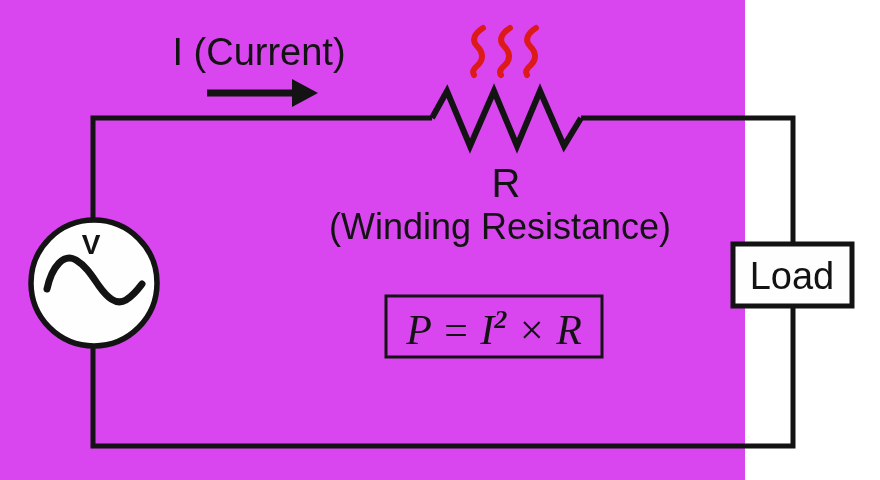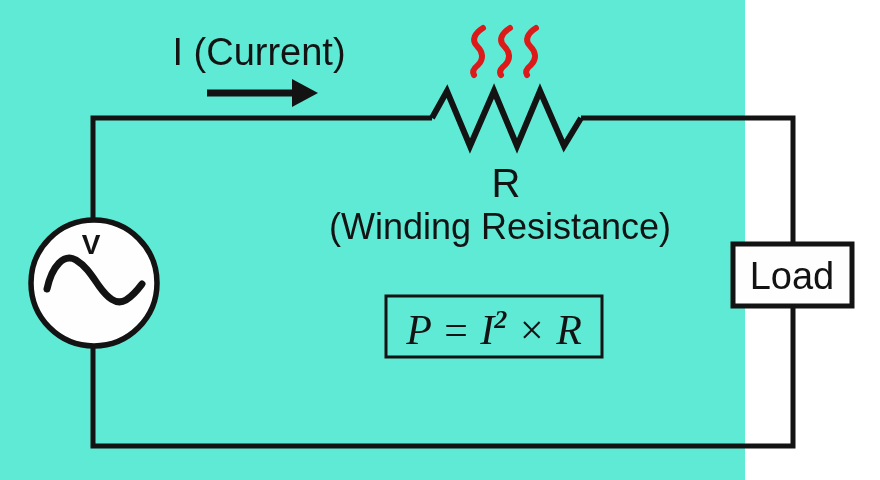--- a/index.html
+++ b/index.html
@@ -2,21 +2,21 @@
 <html><head>
 <meta charset="utf-8">
 <style>
   html, body { margin: 0; padding: 0; }
   body {
     width: 880px; height: 480px;
     background: #ffffff;
     font-family: "Liberation Sans", "DejaVu Sans", sans-serif;
     overflow: hidden;
   }
-  .stage { position: relative; width: 745px; height: 480px; background: #5eead4; }
+  .stage { position: relative; width: 745px; height: 480px; background: #d946ef; }
   svg { display: block; }
 
   .wire { fill: none; stroke: #131313; stroke-width: 5; }
   .resistor { fill: none; stroke: #131313; stroke-width: 6; stroke-linejoin: miter; }
   .heat { fill: none; stroke-width: 6; stroke-linecap: round; }
   .arrow-shaft { stroke: #131313; stroke-width: 7; }
   .arrow-head { fill: #131313; stroke: none; }
   .node-fill { fill: #fefefe; stroke: #131313; }
   .box-thin { fill: none; stroke: #131313; stroke-width: 3; }
 

